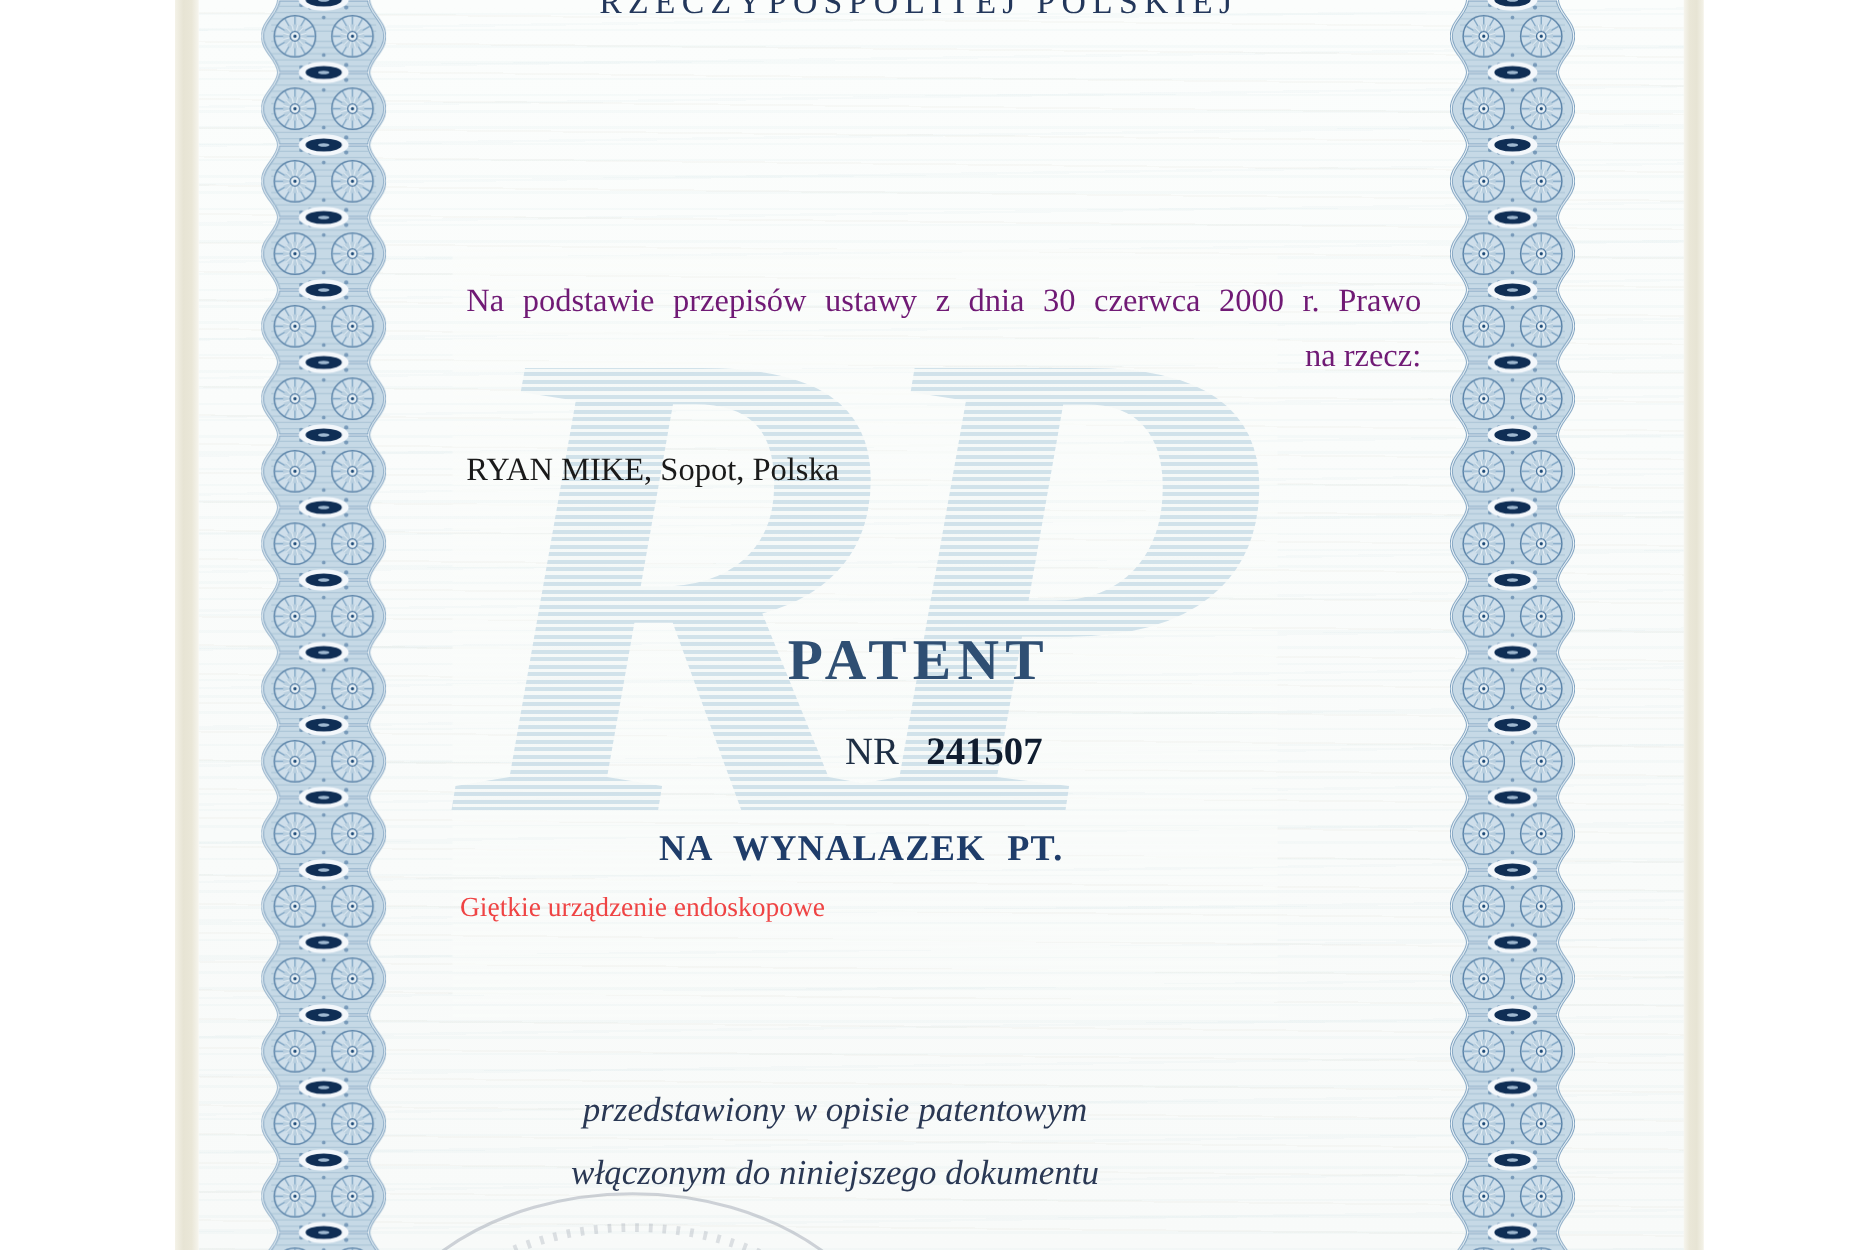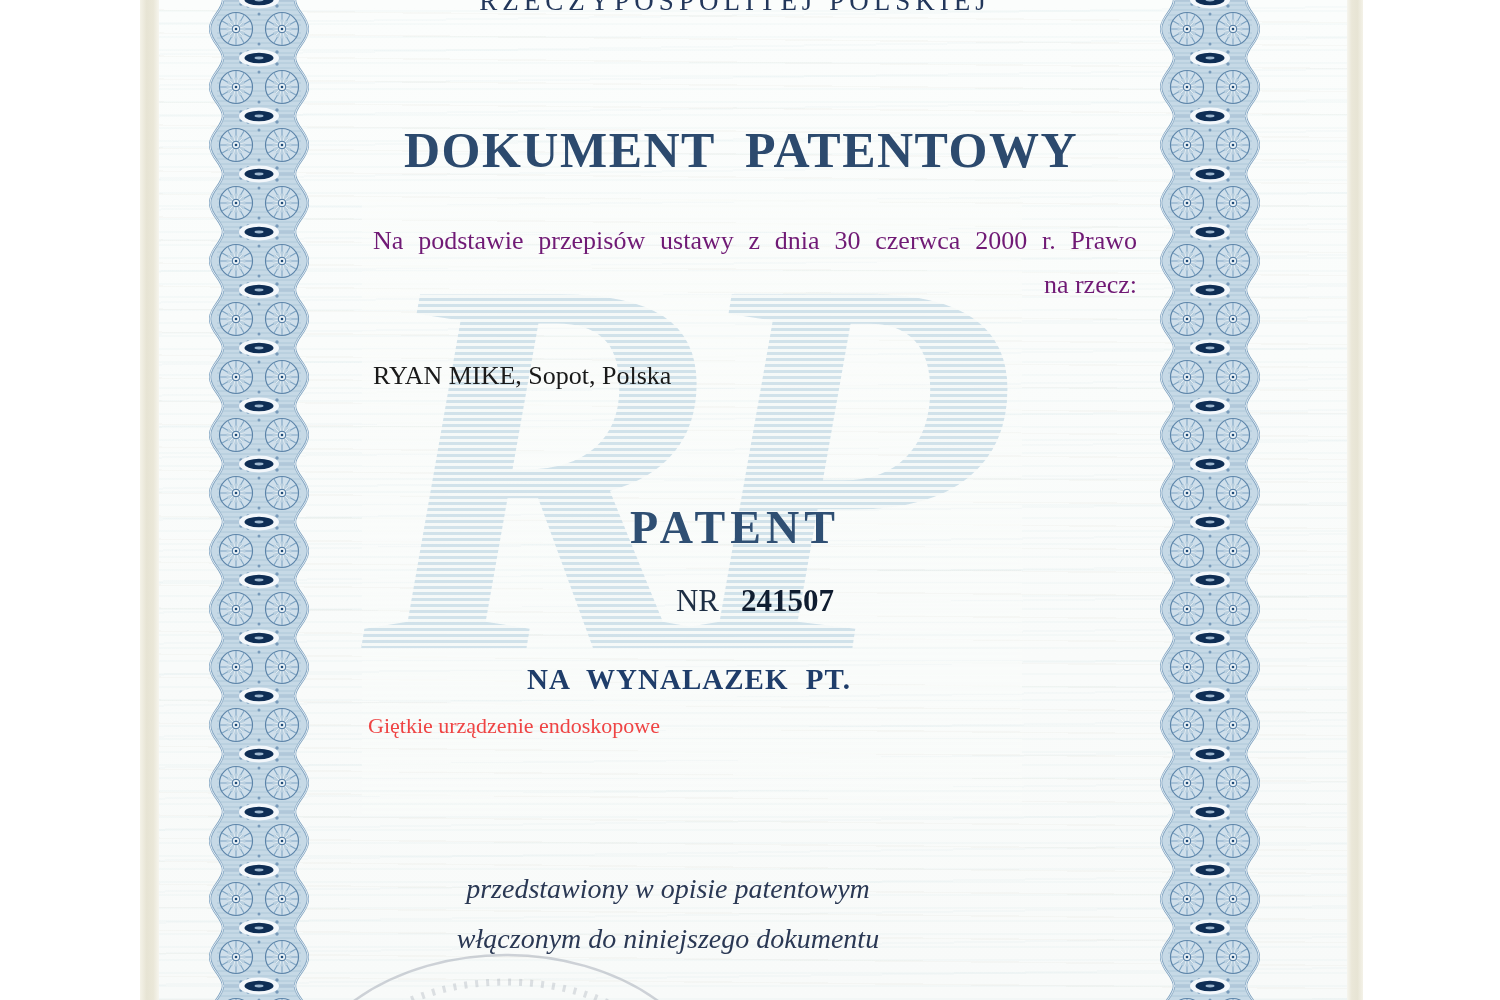--- a/index.html
+++ b/index.html
@@ -135,21 +135,20 @@
 
   <svg class="band left" width="100" height="1000" aria-hidden="true">
     <rect width="100" height="1000" fill="url(#gpat)"></rect>
   </svg>
   <svg class="band right" width="100" height="1000" aria-hidden="true">
     <rect width="100" height="1000" fill="url(#gpat)"></rect>
   </svg>
 
   <div class="col country-line">RZECZYPOSPOLITEJ POLSKIEJ</div>
 
-  <div class="col doc-title">DOKUMENT PATENTOWY</div>
 
   <div class="legal">
     <div class="jline">Na podstawie przepisów ustawy z dnia 30 czerwca 2000 r. Prawo</div>
     <div class="lline">na rzecz:</div>
   </div>
 
   <div class="grantee">RYAN MIKE, Sopot, Polska</div>
 
   <div class="col patent-word">PATENT</div>
 

